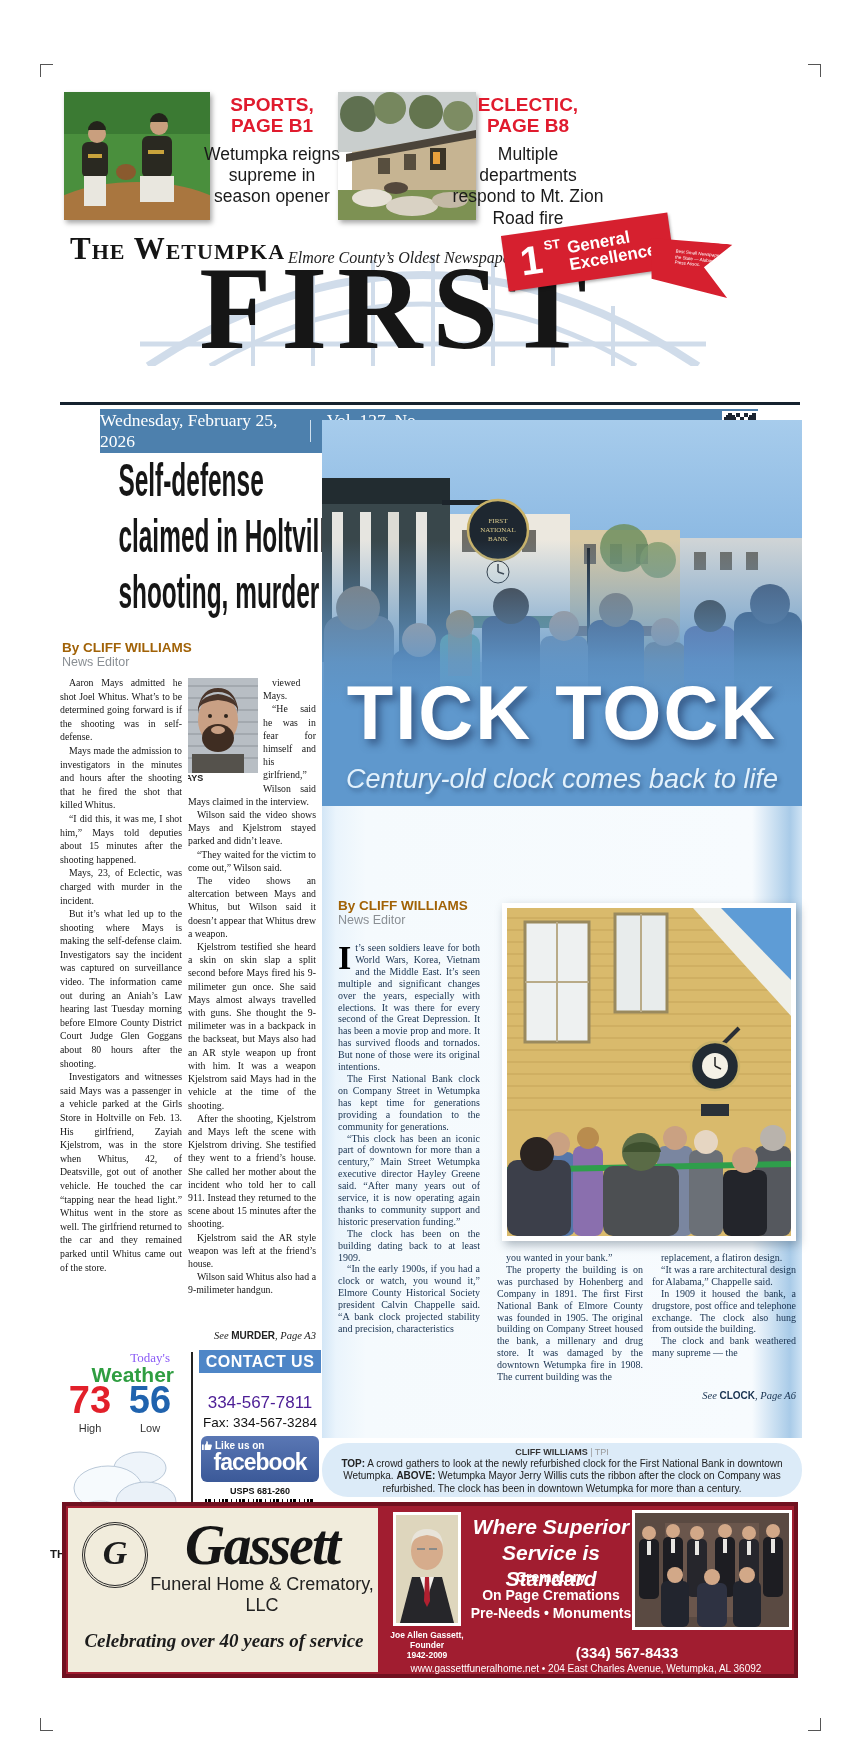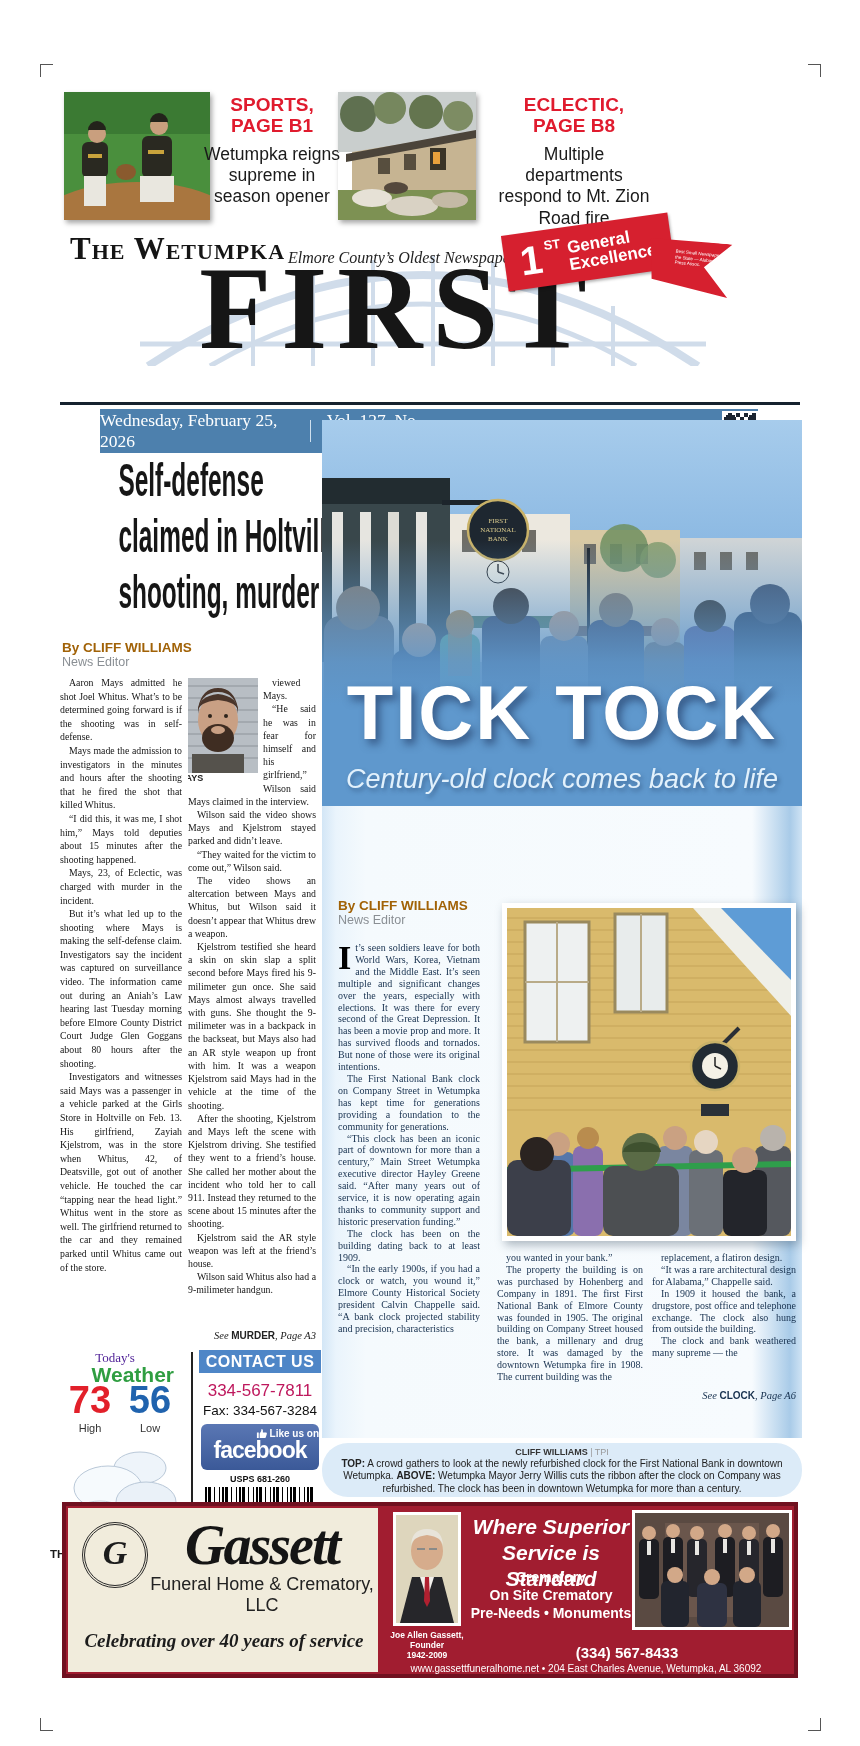--- a/index.html
+++ b/index.html
@@ -14,21 +14,21 @@
   .cm.bl{left:40px;top:1718px;border-left:1.5px solid #555;border-bottom:1.5px solid #555;}
   .cm.br{left:808px;top:1718px;border-right:1.5px solid #555;border-bottom:1.5px solid #555;}
 
   
   .t-photo{position:absolute;box-shadow:2px 3px 5px rgba(0,0,0,.35);}
   .t-photo svg{display:block;}
   .tp1{left:64px;top:92px;width:146px;height:128px;}
   .tp2{left:338px;top:92px;width:138px;height:128px;}
   .teaser{position:absolute;text-align:center;font-family:"Liberation Sans",sans-serif;}
   .tt1{left:204px;top:94px;width:136px;}
-  .tt2{left:498px;top:94px;width:152px;}
+  .tt2{left:452px;top:94px;width:152px;}
   .kicker{font-weight:bold;font-size:19px;line-height:1.12;color:#e01b2e;}
   .blurb{font-size:17.5px;line-height:1.22;color:#1a1a1a;margin-top:7px;}
 
   
   .bridge{left:140px;top:248px;width:566px;height:118px;opacity:.9;}
   .name-top{left:70px;top:233px;font-weight:bold;font-size:31px;line-height:1;
             font-variant:small-caps;letter-spacing:1px;color:#151515;}
   .tagline{left:288px;top:249px;font-style:italic;font-size:16px;color:#222;}
   .herald{left:88px;top:250px;width:620px;text-align:center;font-weight:bold;
           font-size:118px;line-height:1;letter-spacing:10px;color:#161616;}
@@ -103,43 +103,43 @@
   
   .caption-box{left:322px;top:1443px;width:480px;height:54px;background:#dcebf8;
       text-align:center;font-family:"Liberation Sans",sans-serif;border-radius:26px;}
   .credit{font-size:9px;font-weight:bold;color:#333;padding-top:4px;}
   .credit .org{color:#999;font-weight:normal;}
   .caption{width:452px;margin:1px auto 0;font-size:10px;line-height:12.3px;color:#222;}
   .cap-label{font-weight:bold;}
 
   
   .w-title{left:60px;top:1350px;width:118px;text-align:right;}
-  .w-todays{font:13px "Liberation Serif",serif;color:#4c1d95;padding-right:8px;text-align:center;}
+  .w-todays{font:13px "Liberation Serif",serif;color:#8b5cf6;padding-right:8px;}
   .w-weather{font:bold 21px/17px "Liberation Sans",sans-serif;color:#2f9e41;padding-right:4px;}
   .w-num{position:absolute;width:56px;text-align:center;font:bold 38px/40px "Liberation Sans",sans-serif;}
   .w-high{left:62px;top:1380px;color:#e2202a;}
   .w-low{left:122px;top:1380px;color:#2063ae;}
   .w-label{position:absolute;width:56px;text-align:center;font:11px "Liberation Sans",sans-serif;color:#333;}
   .wl-high{left:62px;top:1422px;}
   .wl-low{left:122px;top:1422px;}
   .clouds{left:62px;top:1432px;width:120px;height:108px;}
   .w-forecast{left:50px;top:1548px;width:142px;font:bold 11.5px "Liberation Sans",sans-serif;
       color:#1a1a1a;white-space:nowrap;}
   .w-forecast .hi{color:#e2202a;} .w-forecast .lo{color:#2063ae;}
   .vdivider{left:191px;top:1352px;width:2px;height:216px;background:#222;}
 
   
   .contact{left:199px;top:1350px;width:122px;text-align:center;font-family:"Liberation Sans",sans-serif;}
   .c-header{height:23px;background:#4e86c7;color:#fff;font-weight:bold;font-size:16px;
       line-height:23px;letter-spacing:.5px;}
-  .c-phone{font-size:17px;margin-top:8px;color:#be185d;}
+  .c-phone{font-size:17px;margin-top:20px;color:#4c1d95;}
   .c-fax{font-size:13.5px;margin-top:2px;color:#111;}
   .fb{width:118px;height:46px;margin:6px auto 0;border-radius:6px;color:#fff;
       background:linear-gradient(#5a77b4,#3b5998);}
-  .fb-top{display:flex;align-items:center;justify-content:flex-end;gap:3px;
+  .fb-top{display:flex;align-items:center;justify-content:flex-start;gap:3px;
       font-weight:bold;font-size:10px;padding-top:4px;}
   .fb-word{font-weight:bold;font-size:23px;line-height:22px;letter-spacing:-1px;}
   .usps{font-weight:bold;font-size:9px;margin-top:4px;color:#111;}
   .barcode{width:110px;height:42px;margin:3px auto 0;background:
       repeating-linear-gradient(90deg,#000 0 2px,#fff 2px 3px,#000 3px 6px,#fff 6px 9px,
       #000 9px 10px,#fff 10px 14px,#000 14px 15px,#fff 15px 17px);}
   .bdigits{font:8px "DejaVu Sans Mono",monospace;letter-spacing:2px;color:#111;}
 
   
   .ad{left:62px;top:1502px;width:736px;height:176px;background:#a11d30;
@@ -551,21 +551,21 @@
       <div>Joe Allen Gassett,</div>
       <div>Founder</div>
       <div>1942-2009</div>
     </div>
     <div class="slogan">
       <div>Where Superior</div>
       <div>Service is Standard</div>
     </div>
     <div class="services">
         <div class="svc">Crematory</div>
-        <div class="svc">On Site Crematory</div>
+        <div class="svc">On Page Cremations</div>
         <div class="svc">Pre-Needs • Monuments</div>
       </div>
     <div class="staff">
       <svg width="154" height="114" viewBox="0 0 154 114">
         <rect width="154" height="114" fill="#5a4a42"></rect>
         <rect x="30" y="10" width="94" height="94" fill="#6a564c"></rect>
         <g>
           <rect x="4" y="26" width="20" height="60" rx="5" fill="#1d1d22"></rect>
             <circle cx="14" cy="20" r="7" fill="#d2a888"></circle>
           <rect x="28" y="24" width="20" height="60" rx="5" fill="#1d1d22"></rect>

